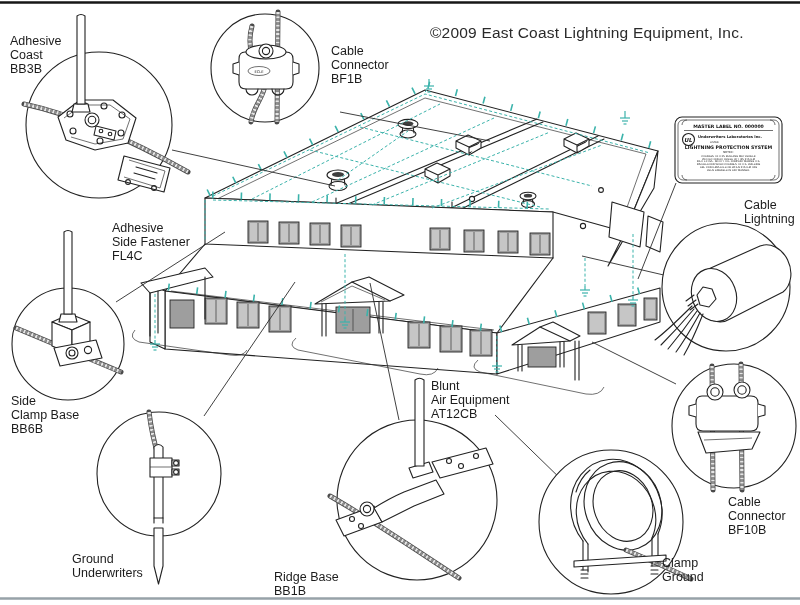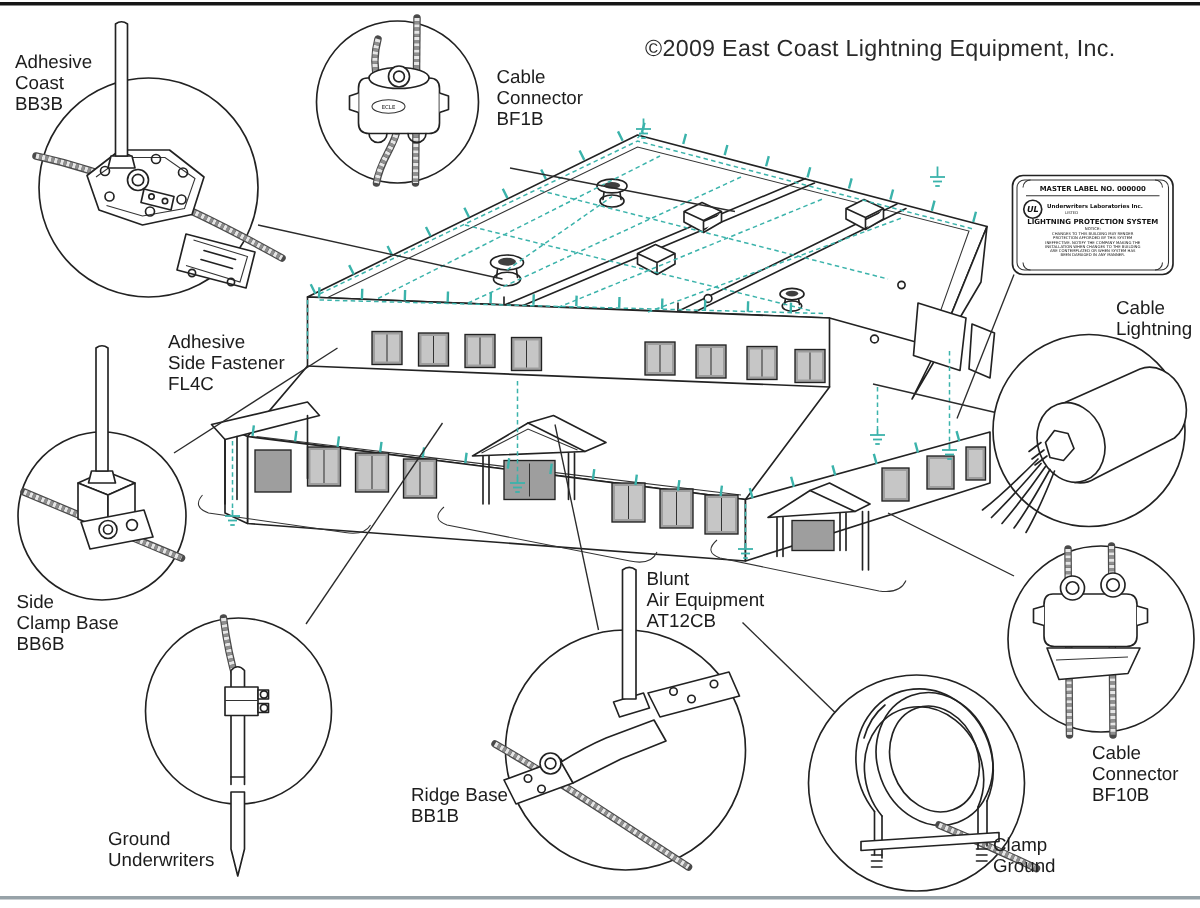--- a/index.html
+++ b/index.html
@@ -466,21 +466,21 @@
 </div>
 <div class="lbl" style="left:11px;top:394px;">
   <span>Side</span>
   <span>Clamp Base</span>
   <span>BB6B</span>
 </div>
 <div class="lbl" style="left:72px;top:552px;">
   <span>Ground</span>
   <span>Underwriters</span>
 </div>
-<div class="lbl" style="left:274px;top:523px;">
+<div class="lbl" style="left:274px;top:570px;">
   <span>Ridge Base</span>
   <span>BB1B</span>
 </div>
 <div class="lbl" style="left:431px;top:379px;">
   <span>Blunt</span>
   <span>Air Equipment</span>
   <span>AT12CB</span>
 </div>
 <div class="lbl" style="left:662px;top:556px;">
   <span>Clamp</span>

